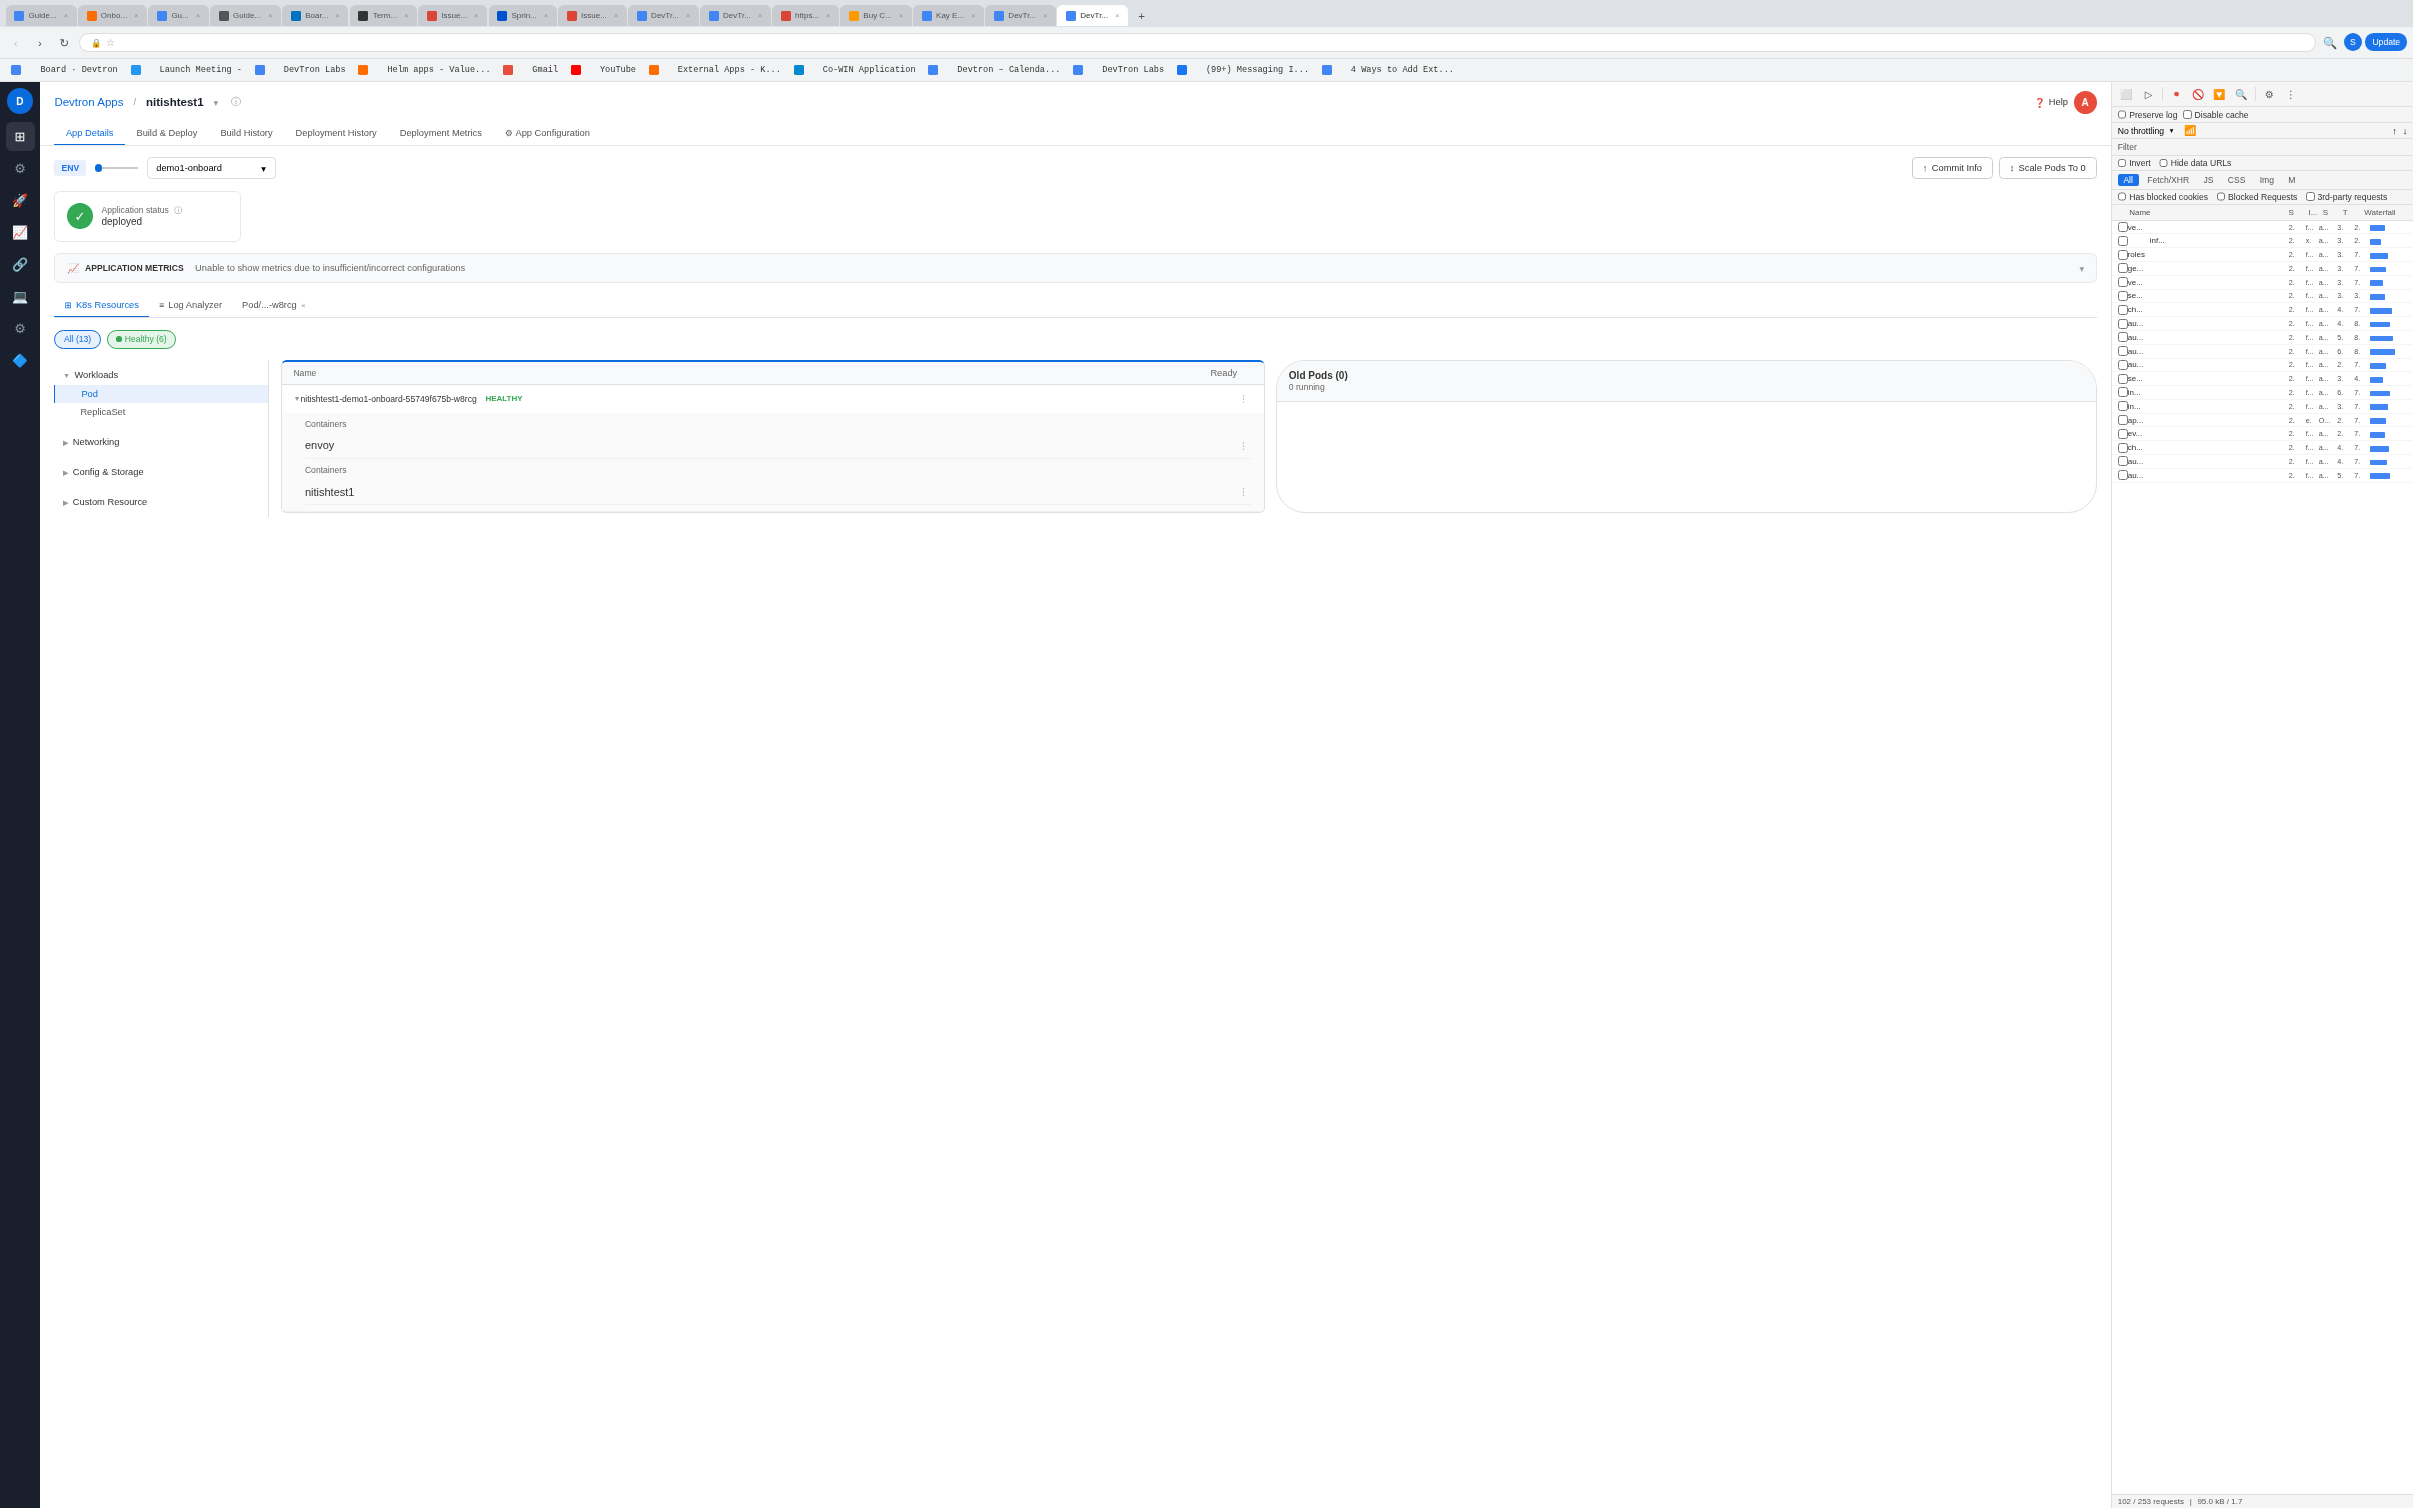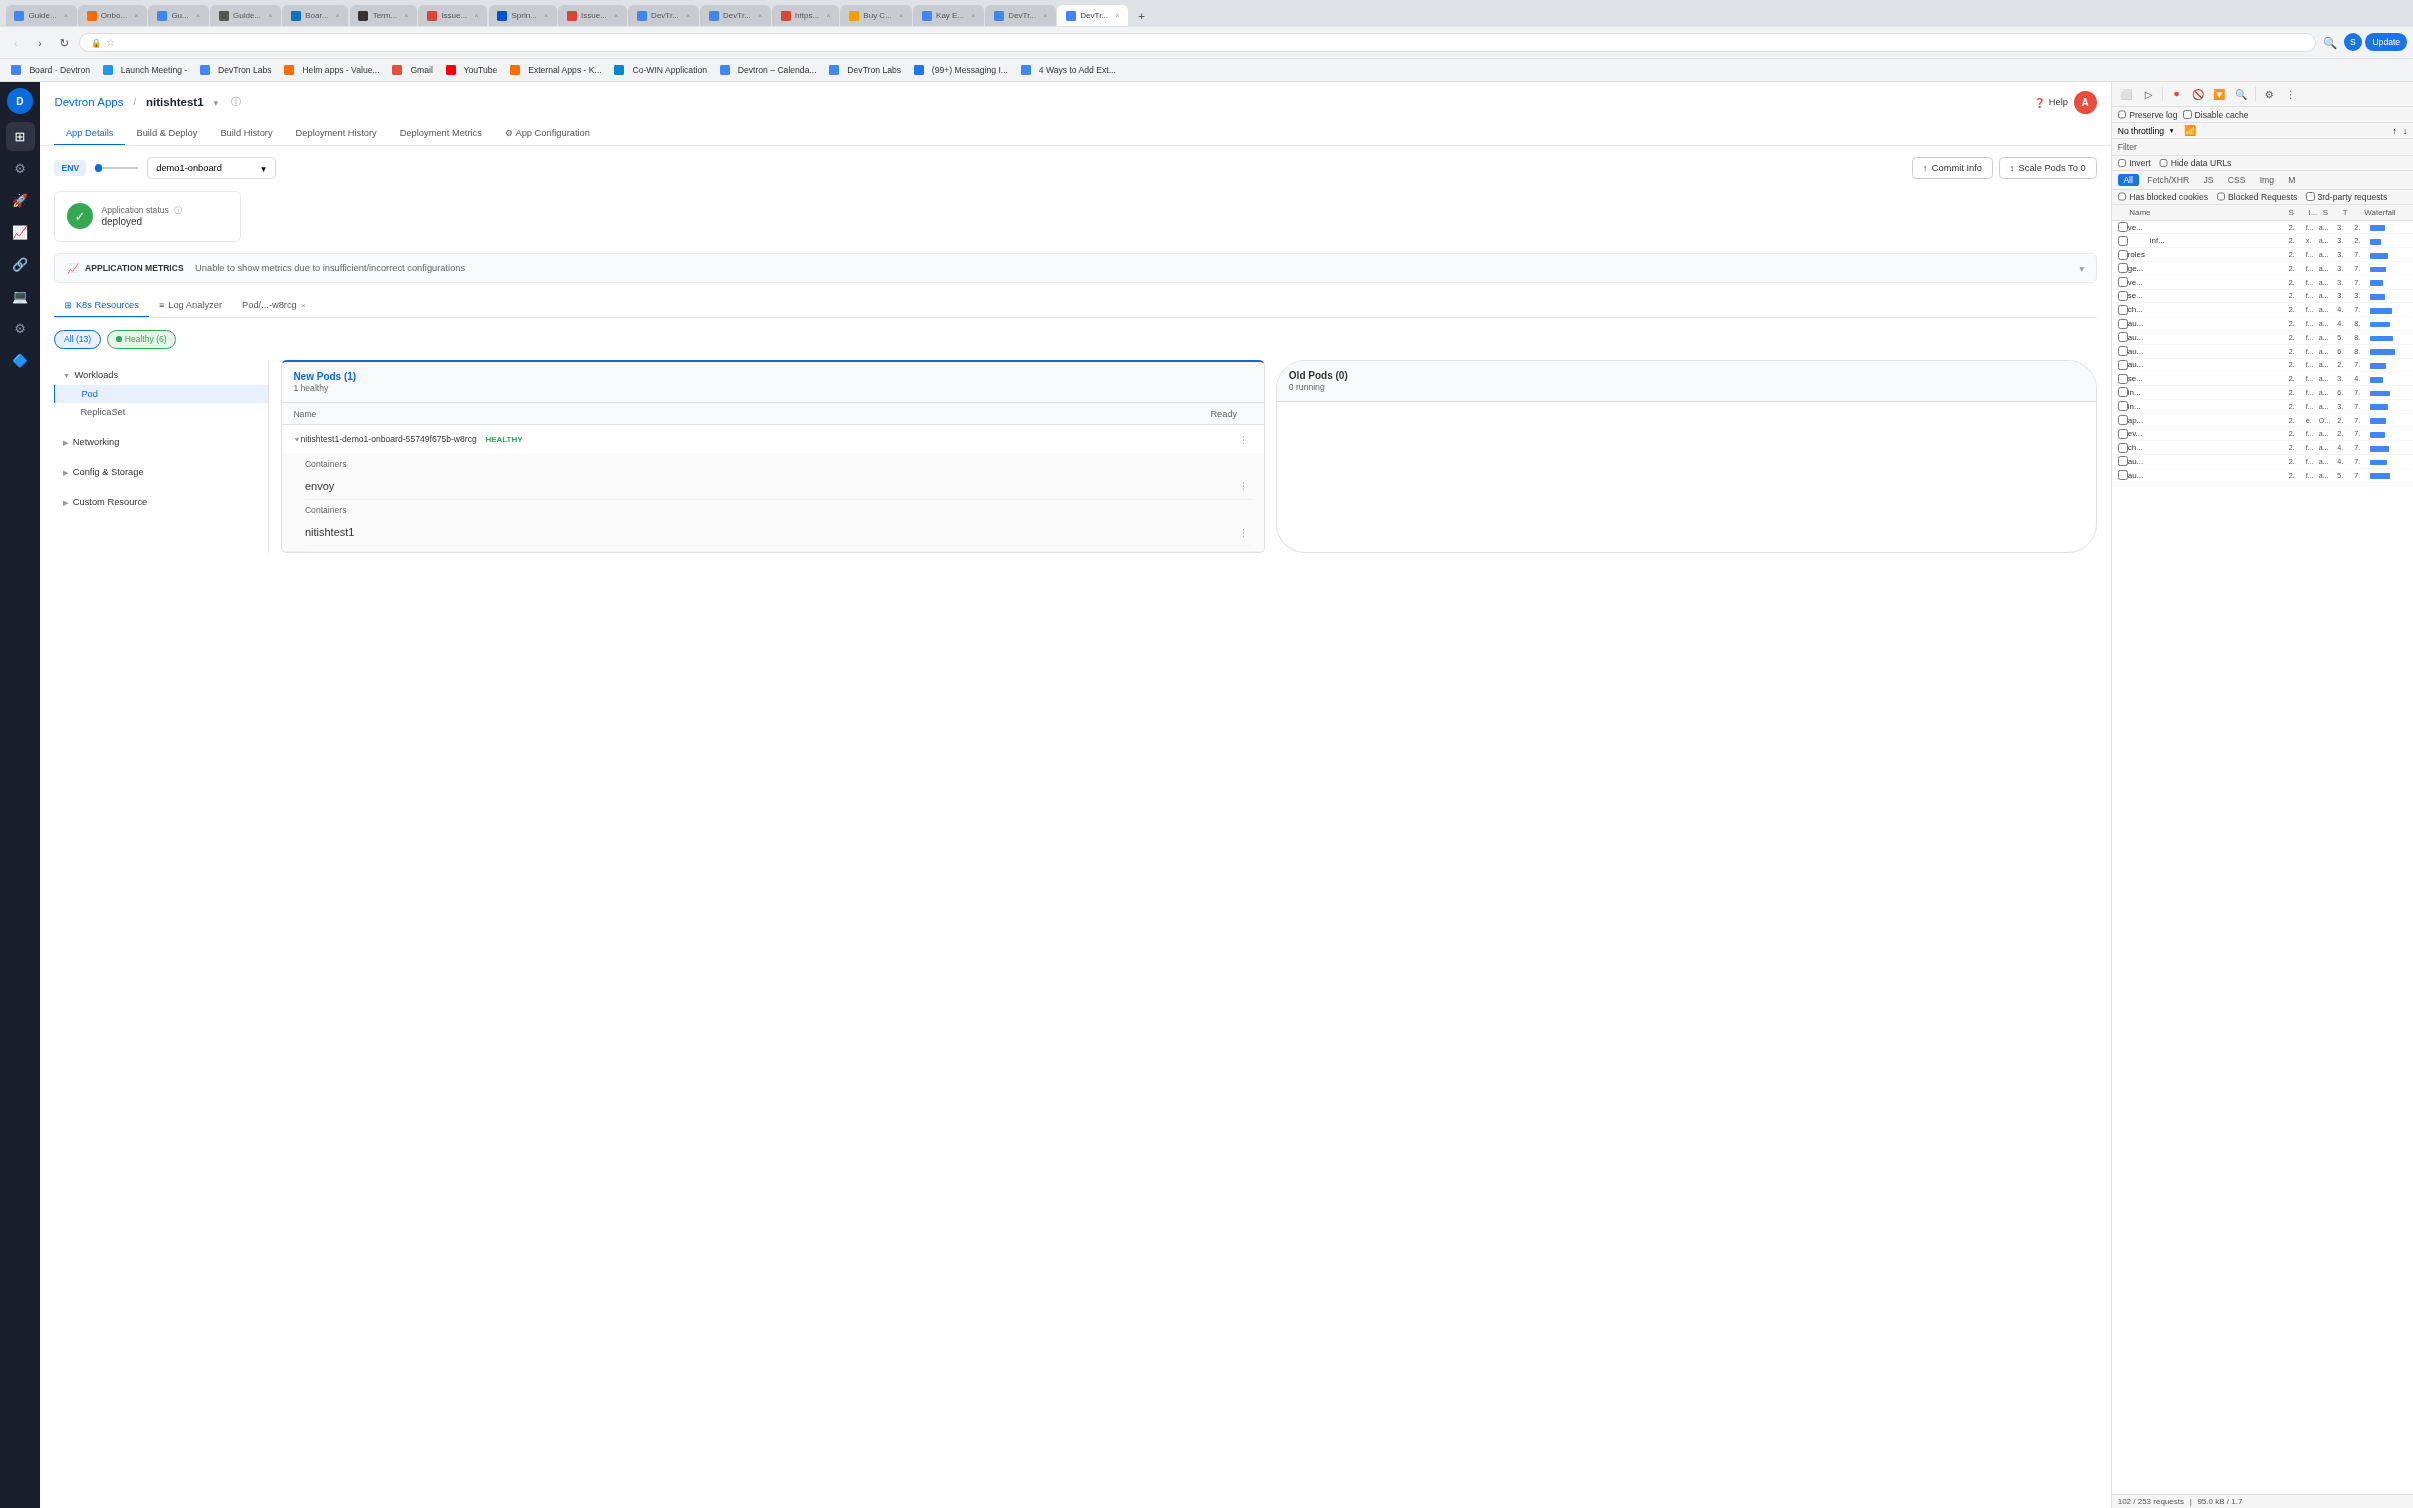--- a/index.html
+++ b/index.html
@@ -16,21 +16,21 @@
     .tab-add { margin-left: 2.9px; width: 18.7px; height: 18.7px; border-radius: 50%; display: flex; align-items: center; justify-content: center; font-size: 11.5px; color: #555; cursor: pointer; }
 
     .nav-bar { background: #f1f3f4; display: flex; align-items: center; padding: 2.9px 5.7px; gap: 4.3px; height: 32px; border-bottom: 0.7px solid #ddd; }
     .nav-btn { width: 20px; height: 20px; border-radius: 50%; display: flex; align-items: center; justify-content: center; cursor: pointer; color: #555; font-size: 11.5px; }
     .nav-btn.disabled { opacity: 0.3; cursor: default; }
     .address-bar { flex: 1; background: #fff; border: 0.7px solid #ddd; border-radius: 14.4px; padding: 2.9px 11.5px; font-size: 9.3px; color: #333; display: flex; align-items: center; gap: 4.3px; }
     .address-text { flex: 1; color: #333; }
     .nav-icons { display: flex; gap: 2.9px; }
 
     .bookmarks-bar { background: #f1f3f4; display: flex; align-items: center; padding: 1.4px 5.7px; gap: 1.4px; height: 23px; border-bottom: 0.7px solid #e0e0e0; font-size: 8.6px; overflow: hidden; }
-    .bookmark { display: flex; align-items: center; gap: 8px; padding: 2.2px 5.7px; border-radius: 2.9px; cursor: pointer; white-space: nowrap; color: #333; }
+    .bookmark { display: flex; align-items: center; gap: 19px; padding: 2.2px 5.7px; border-radius: 2.9px; cursor: pointer; white-space: nowrap; color: #333; font-family: Liberation Mono, monospace; }
     .bookmark-icon { width: 10px; height: 10px; border-radius: 1.4px; }
 
     
     .app-container { display: flex; height: calc(100vh - 82px); }
 
     
     .sidebar { width: 40px; background: #1a1f2e; display: flex; flex-direction: column; align-items: center; padding: 5.7px 0; gap: 2.9px; flex-shrink: 0; }
     .sidebar-logo { width: 26px; height: 26px; margin-bottom: 5.7px; }
     .sidebar-item { width: 29px; height: 29px; border-radius: 5.7px; display: flex; align-items: center; justify-content: center; cursor: pointer; color: #8892a4; font-size: 13px; }
     .sidebar-item:hover, .sidebar-item.active { background: rgba(255,255,255,0.1); color: #fff; }
@@ -468,24 +468,20 @@
               <span class="expand-arrow">▶</span>
               <span>Custom Resource</span>
             </div>
           </div>
         </div>
 
         <div style="flex:1;display:flex;flex-direction:column;gap:11.5px;padding-left:11.5px;">
           <div style="display:flex;gap:11.5px;">
 
             <div class="pods-panel pods-panel-new" style="flex:1.2;">
-              <div class="pods-header">
-                <div class="pods-title new">New Pods (1)</div>
-                <div class="pods-count-label">1 healthy</div>
-              </div>
               <div class="pod-table">
                 <div class="pod-table-header">
                   <div style="flex:1;">Name</div>
                   <div class="ready-col">Ready</div>
                 </div>
                 <div class="pod-row">
                   <div class="pod-row-header">
                     <span class="pod-expand">▼</span>
                     <div class="pod-name">
                       <span style="font-size:8.6px;">nitishtest1-demo1-onboard-55749f675b-w8rcg</span>

